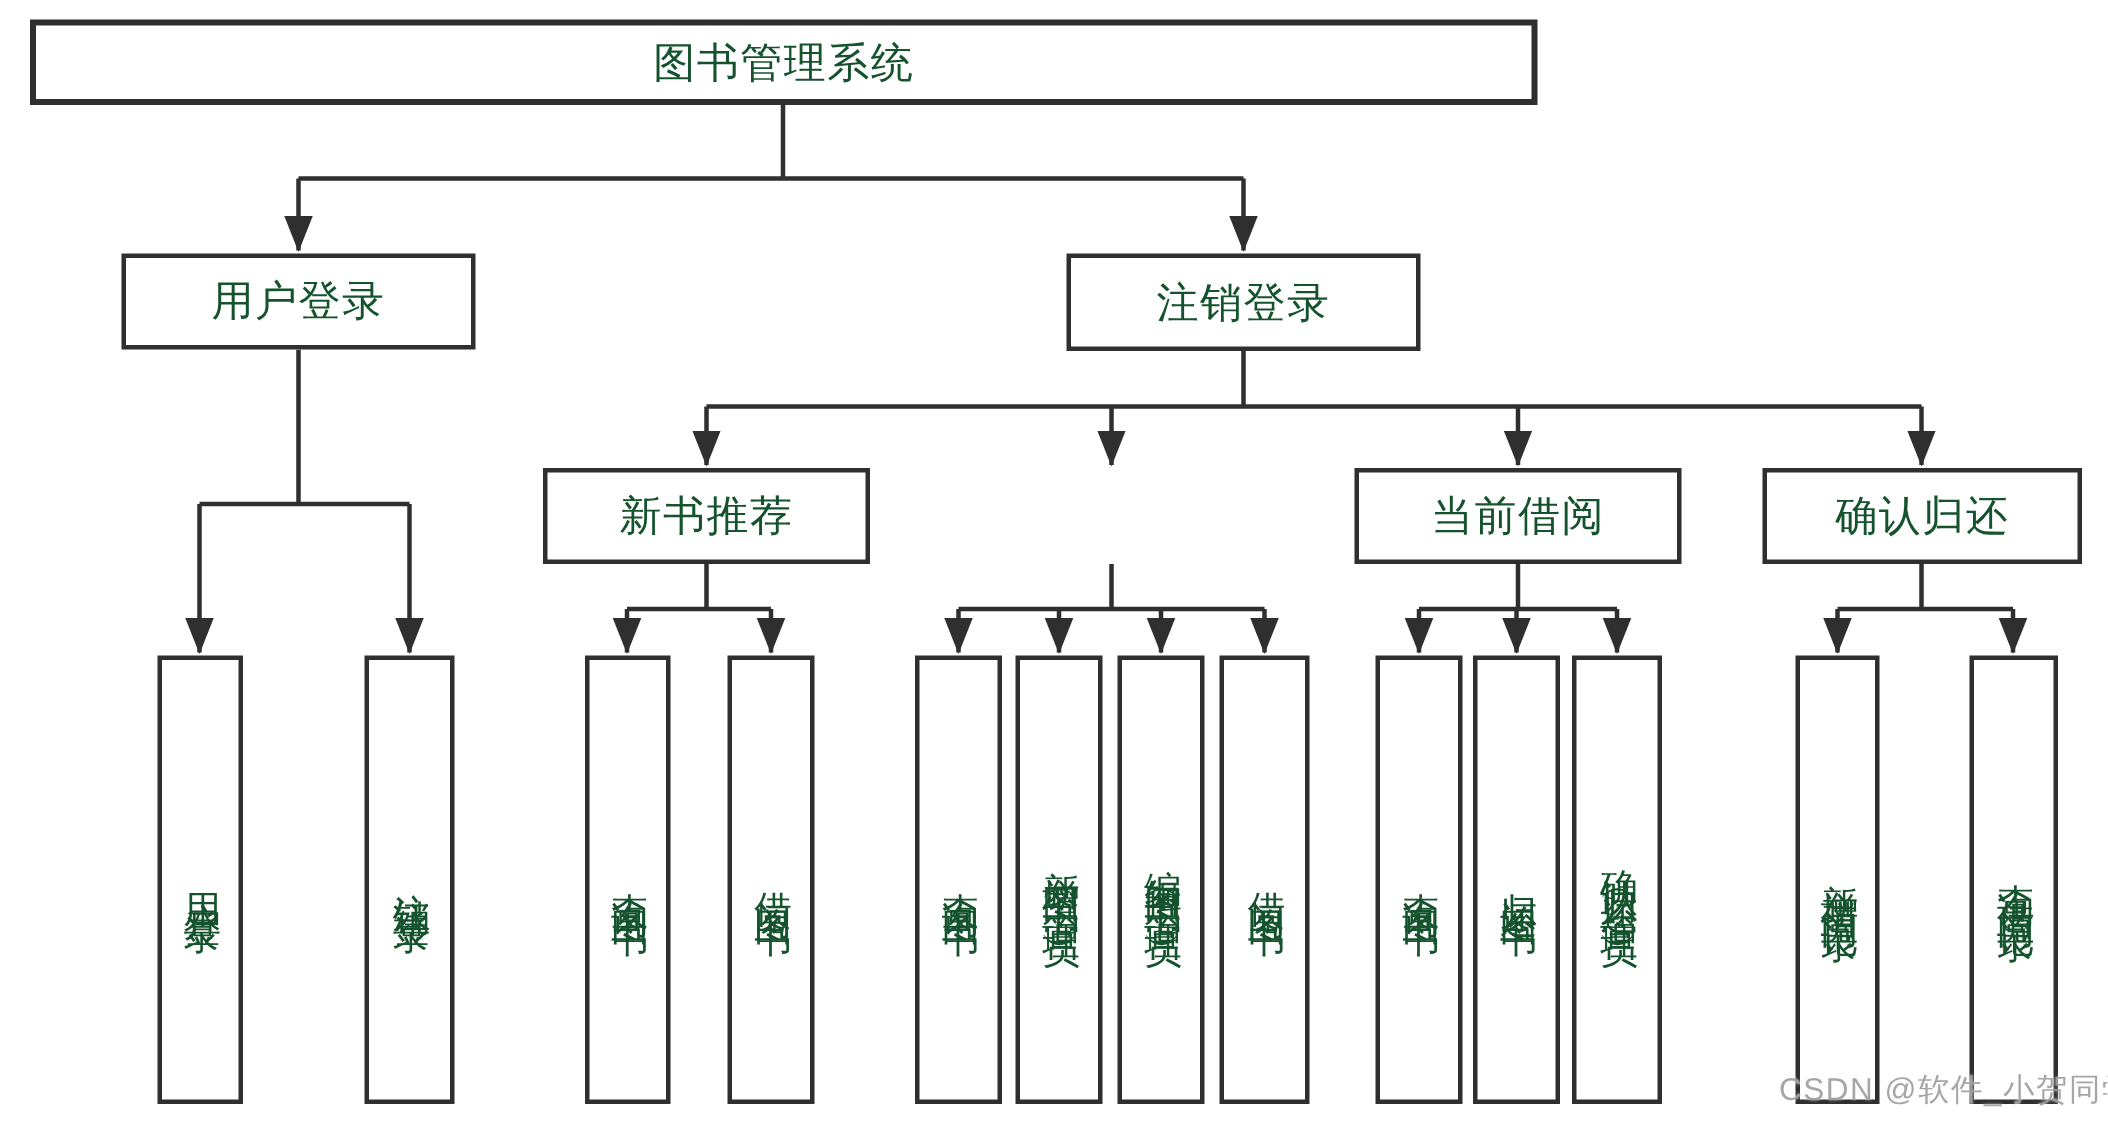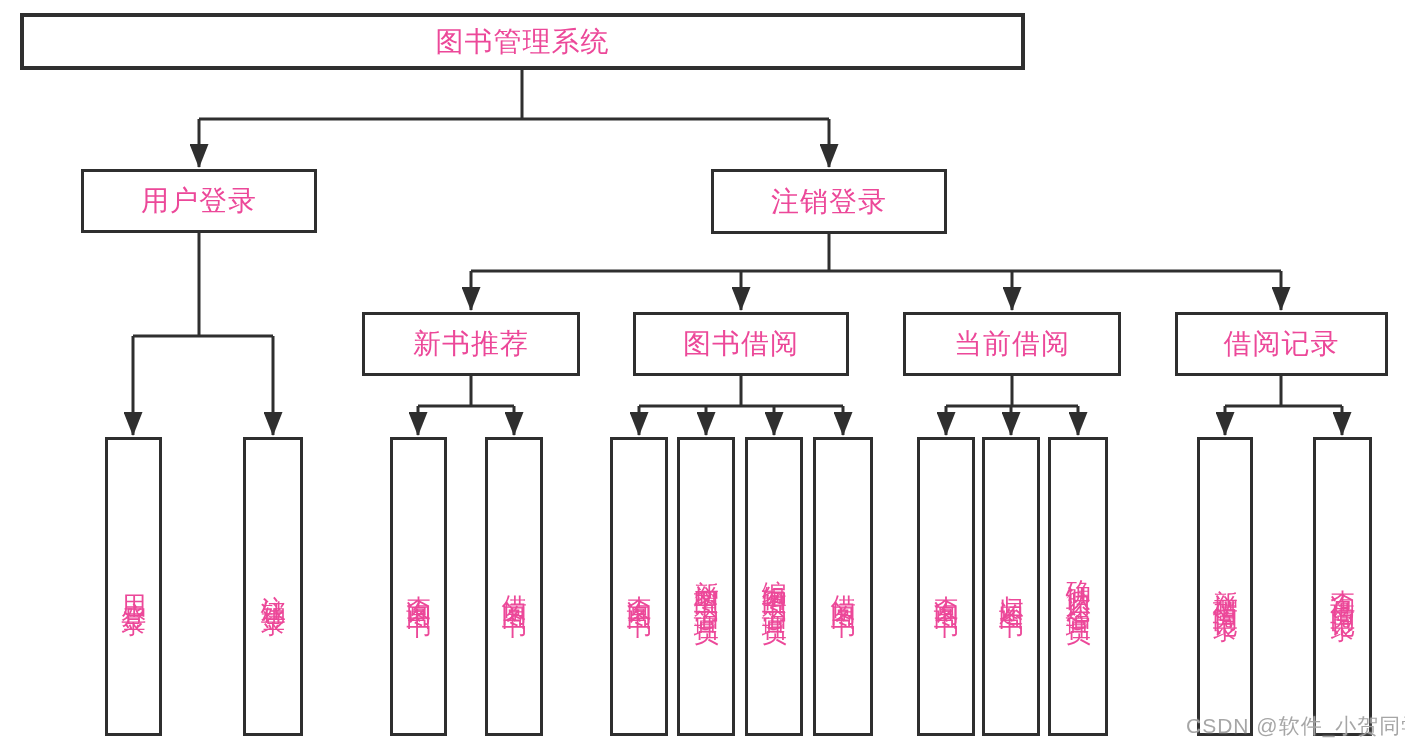--- a/index.html
+++ b/index.html
@@ -23,21 +23,21 @@
     height: 747px;
   }
   .box {
     position: absolute;
     box-sizing: border-box;
     border: 3px solid #2f2f2f;
     background: #ffffff;
     display: flex;
     align-items: center;
     justify-content: center;
-    color: #ec4899;
+    color: #14532d;
   }
   .root-box {
     border-width: 4px;
     font-size: 27px;
     letter-spacing: 1px;
   }
   .hbox {
     font-size: 28px;
     letter-spacing: 1px;
   }
@@ -104,23 +104,22 @@
       <path d="M1342,406 V435" marker-end="url(#arrow)"></path>
     </g>
   </svg>
 
   <div class="box hbox root-box" style="left:20px; top:13px; width:1005px; height:57px;">图书管理系统</div>
 
   <div class="box hbox" style="left:81px; top:169px; width:236px; height:64px;">用户登录</div>
   <div class="box hbox" style="left:711px; top:169px; width:236px; height:65px;">注销登录</div>
 
   <div class="box hbox" style="left:362px; top:312px; width:218px; height:64px;">新书推荐</div>
-  <div class="box hbox" style="left:633px; top:312px; width:216px; height:64px;">图书借阅</div>
   <div class="box hbox" style="left:903px; top:312px; width:218px; height:64px;font-family:Liberation Serif, serif;">当前借阅</div>
-  <div class="box hbox" style="left:1175px; top:312px; width:213px; height:64px;">借阅记录</div>
+  <div class="box hbox" style="left:1175px; top:312px; width:213px; height:64px;">确认归还</div>
 
   <div class="box vbox" style="left:105px; top:437px; width:57px; height:299px;">
     <span>用户登录</span>
   </div>
   <div class="box vbox" style="left:243px; top:437px; width:60px; height:299px;">
     <span>注销登录</span>
   </div>
   <div class="box vbox" style="left:390px; top:437px; width:57px; height:299px;">
     <span>查询图书</span>
   </div>

